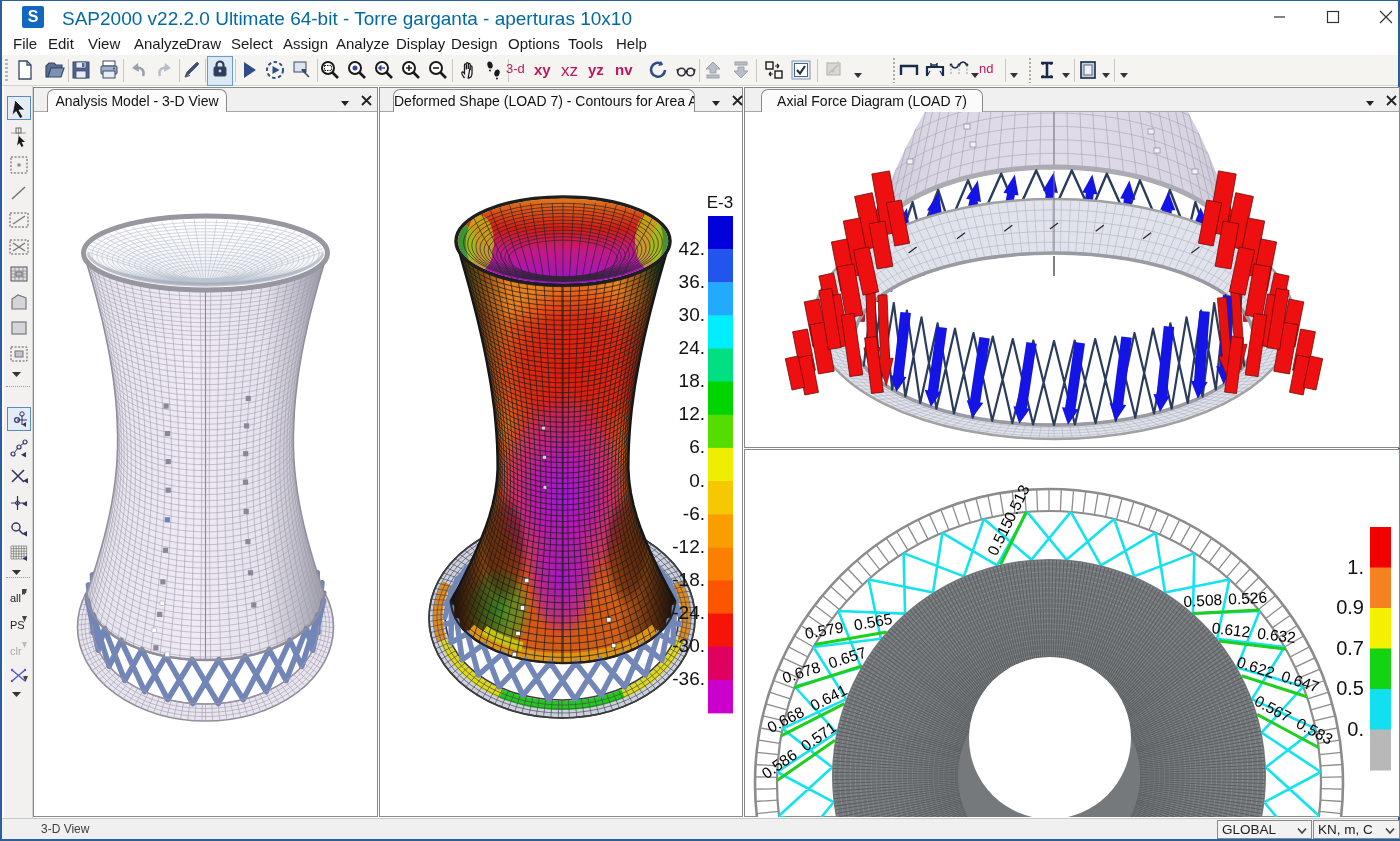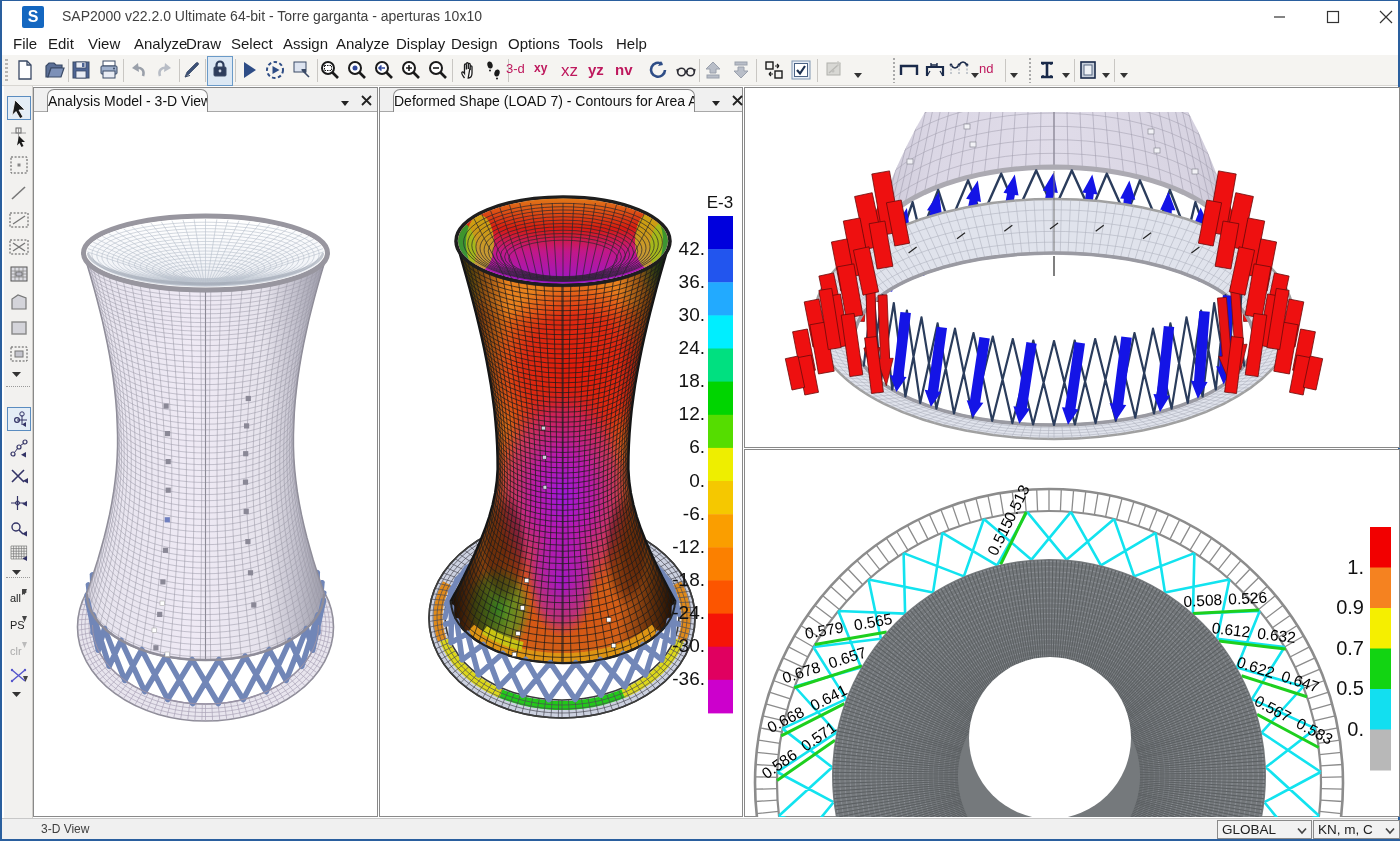--- a/index.html
+++ b/index.html
@@ -1,18 +1,18 @@
 <!DOCTYPE html>
 <html><head><meta charset="utf-8"><style>
 *{margin:0;padding:0;box-sizing:border-box}
 html,body{width:1400px;height:841px;overflow:hidden;font-family:"Liberation Sans",sans-serif;background:#fff}
 #win{position:relative;width:1400px;height:841px;border-left:2px solid #2a5f9e;border-right:2px solid #2a5f9e;border-top:1px solid #2a5f9e}
 #title{position:absolute;left:0;top:0;width:100%;height:31px;background:#fff}
 #slogo{position:absolute;left:20px;top:5px;width:22px;height:22px;background:#1467c0;color:#fff;font-weight:bold;font-size:16px;text-align:center;line-height:22px;border-radius:2px}
-#ttext{position:absolute;left:60px;top:7px;font-size:14px;color:#404040}
+#ttext{position:absolute;left:60px;top:7px;font-size:19px;color:#0369a1}
 .wb{position:absolute;top:8px;width:16px;height:16px}
 #menubar{position:absolute;left:0;top:31px;width:100%;height:23px;background:#fff}
 #menubar span{position:absolute;top:3px;font-size:15px;color:#1a1a1a}
 #toolbar{position:absolute;left:0;top:54px;width:100%;height:31px;background:#f5f4f1;border-bottom:1px solid #d8d6d2}
 .tbi{position:absolute;top:4px}
 .tbt{position:absolute;top:6px;color:#be185d;font-family:"Liberation Sans",sans-serif}
 .tsep{position:absolute;top:4px;width:1px;height:23px;background:#c9c7c3}
 .tsepd{position:absolute;top:3px;width:3px;height:25px;background:repeating-linear-gradient(#aaa 0 2px,#f5f4f1 2px 4px);width:2px}
 .lockbox{border:1px solid #6a9ac8;background:#dce8f4;padding:1px}
 #tbgrip{position:absolute;left:3px;top:4px;width:3px;height:24px;background:repeating-linear-gradient(#b8b6b2 0 2px,#f5f4f1 2px 4px)}
@@ -148,21 +148,21 @@
           <path d="M7.5,19c-1.5-2-3.2-4.5-2.6-5.6c.6-1,1.8-.3,2.6,1V6c0-1.4,1.9-1.4,1.9,0v4.5m0-5.8c0-1.4,1.9-1.4,1.9,0V10m0-4.6c0-1.4,1.9-1.4,1.9,0V11m0-3.2c0-1.3,1.8-1.3,1.8,0V14c0,2.8-1.4,5-3.8,5Z" fill="#fff" stroke="#1a1a1a" stroke-width="1.3"></path>
         </svg></div>
       <div class="tbi" style="left:481px"><svg width="22" height="22" viewBox="0 0 22 22">
           <ellipse cx="7" cy="6" rx="2.6" ry="3.6" fill="#1a1a1a" transform="rotate(-15 7 6)"></ellipse>
           <ellipse cx="14" cy="14" rx="2.6" ry="3.6" fill="#1a1a1a" transform="rotate(15 14 14)"></ellipse>
           <circle cx="7" cy="11.5" r="1" fill="#1a1a1a"></circle>
           <circle cx="14" cy="19.5" r="1" fill="#1a1a1a"></circle>
         </svg></div>
       <div class="tsep" style="left:506px"></div>
       <div class="tbt" style="left:504px;font-weight:normal;font-size:13px">3-d</div>
-      <div class="tbt" style="left:532px;font-weight:bold;font-size:12px">xy</div>
+      <div class="tbt" style="left:532px;font-weight:bold;font-size:15px">xy</div>
       <div class="tbt" style="left:559px;font-weight:normal;font-size:17px">xz</div>
       <div class="tbt" style="left:586px;font-weight:bold;font-size:15px">yz</div>
       <div class="tbt" style="left:613px;font-weight:bold;font-size:15px">nv</div>
       <div class="tbi" style="left:644px"><svg width="22" height="22" viewBox="0 0 22 22">
           <path d="M16,5a7,7 0 1 0 3,6" fill="none" stroke="#2e4d86" stroke-width="2.6"></path>
           <path d="M15,2l2,4-5,1Z" fill="#2e4d86"></path>
         </svg></div>
       <div class="tbi" style="left:673px"><svg width="22" height="22" viewBox="0 0 22 22">
           <circle cx="6.5" cy="13" r="3.8" fill="none" stroke="#2c2c34" stroke-width="1.6"></circle>
           <circle cx="15.5" cy="13" r="3.8" fill="none" stroke="#2c2c34" stroke-width="1.6"></circle>
@@ -354,21 +354,21 @@
           <path d="M15,12h5l-2.5,6Z" fill="#444"></path>
         </svg></div>
       <div class="sbi" style="top:597px"><svg width="22" height="22" viewBox="0 0 22 22">
           <path d="M4,8h9l-4.5,5Z" fill="#333"></path>
         </svg></div>
       <div class="ssep" style="top:300px"></div>
       <div class="ssep" style="top:491px"></div>
     </div>
 <div class="panel" style="left:31px;top:86px;width:345px;height:730px">
   <div class="phead">
-        <div class="tab" style="left:13px;width:161px">Analysis Model - 3-D View</div>
+        <div class="tab" style="left:13px;width:180px">Analysis Model - 3-D View</div>
         <div class="hbtn" style="left:303px"><svg width="10" height="8" viewBox="0 0 10 8">
             <path d="M1,2h8L5,7Z" fill="#222"></path>
           </svg></div>
         <div class="hbtn" style="left:324px"><svg width="13" height="13" viewBox="0 0 13 13">
             <path d="M2,2 11,11M11,2 2,11" stroke="#222" stroke-width="1.8" fill="none"></path>
           </svg></div>
       </div>
   <div class="pc"><svg width="343" height="704" viewBox="32 111 343 704">
           <defs>
             <linearGradient id="p1sh" x1="0" y1="0" x2="1" y2="0">
@@ -593,20 +593,29 @@
           <text x="703" y="485.5" font-family="Liberation Sans, sans-serif" font-size="19" fill="#111" text-anchor="end">0.</text>
           <text x="703" y="518.7" font-family="Liberation Sans, sans-serif" font-size="19" fill="#111" text-anchor="end">-6.</text>
           <text x="703" y="551.8" font-family="Liberation Sans, sans-serif" font-size="19" fill="#111" text-anchor="end">-12.</text>
           <text x="703" y="584.9" font-family="Liberation Sans, sans-serif" font-size="19" fill="#111" text-anchor="end">-18.</text>
           <text x="703" y="618.1" font-family="Liberation Sans, sans-serif" font-size="19" fill="#111" text-anchor="end">-24.</text>
           <text x="703" y="651.2" font-family="Liberation Sans, sans-serif" font-size="19" fill="#111" text-anchor="end">-30.</text>
           <text x="703" y="684.3" font-family="Liberation Sans, sans-serif" font-size="19" fill="#111" text-anchor="end">-36.</text>
         </svg></div>
 </div>
 <div class="panel" style="left:742px;top:86px;width:656px;height:361px">
+  <div class="phead">
+        <div class="tab" style="left:16px;width:222px">Axial Force Diagram (LOAD 7)</div>
+        <div class="hbtn" style="left:617px"><svg width="10" height="8" viewBox="0 0 10 8">
+            <path d="M1,2h8L5,7Z" fill="#222"></path>
+          </svg></div>
+        <div class="hbtn" style="left:638px"><svg width="13" height="13" viewBox="0 0 13 13">
+            <path d="M2,2 11,11M11,2 2,11" stroke="#222" stroke-width="1.8" fill="none"></path>
+          </svg></div>
+      </div>
   <div class="pc"><svg width="654" height="336" viewBox="743 111 654 336">
           <defs>
             <clipPath id="p3c">
               <path d="M923,111L1186,111C1208,150 1228,205 1242,261L1242,261L1241.4,253.5L1239.7,246.1L1236.8,238.8L1232.7,231.6L1227.5,224.6L1221.3,217.9L1214,211.4L1205.7,205.2L1196.5,199.3L1186.4,193.8L1175.4,188.8L1163.7,184.1L1151.3,180L1138.3,176.4L1124.7,173.2L1110.7,170.6L1096.4,168.6L1081.7,167.2L1066.9,166.3L1052,166L1037.1,166.3L1022.3,167.2L1007.6,168.6L993.3,170.6L979.3,173.2L965.7,176.4L952.7,180L940.3,184.1L928.6,188.8L917.6,193.8L907.5,199.3L898.3,205.2L890,211.4L882.7,217.9L876.5,224.6L871.3,231.6L867.2,238.8L864.3,246.1L862.6,253.5L862,261C876,205 900,150 923,111Z"></path>
             </clipPath>
             <linearGradient id="p3sh" x1="0" y1="0" x2="1" y2="0">
               <stop offset="0" stop-color="#c9c5d4"></stop>
               <stop offset="0.18" stop-color="#dbd7e5"></stop>
               <stop offset="0.5" stop-color="#e0dcE9"></stop>
               <stop offset="0.85" stop-color="#d8d4e2"></stop>

